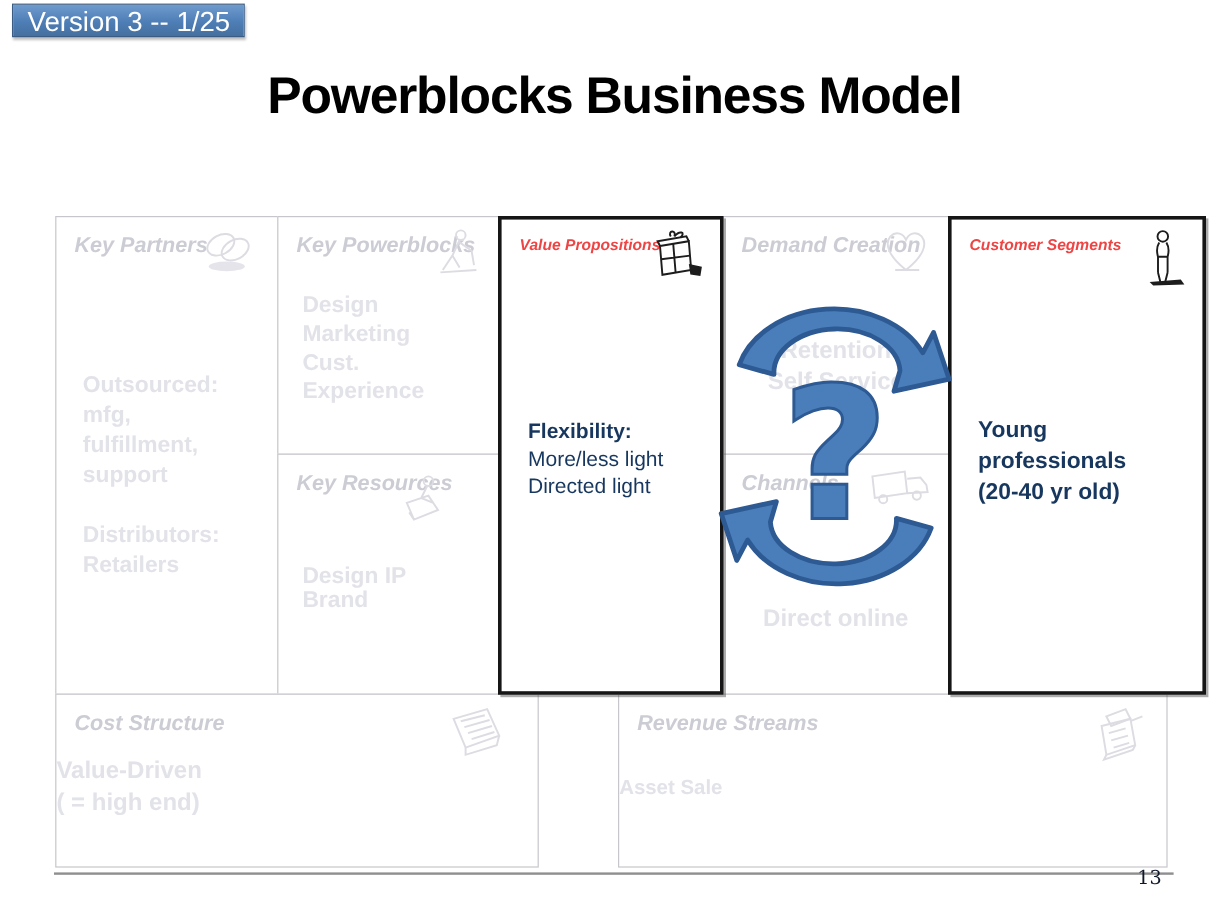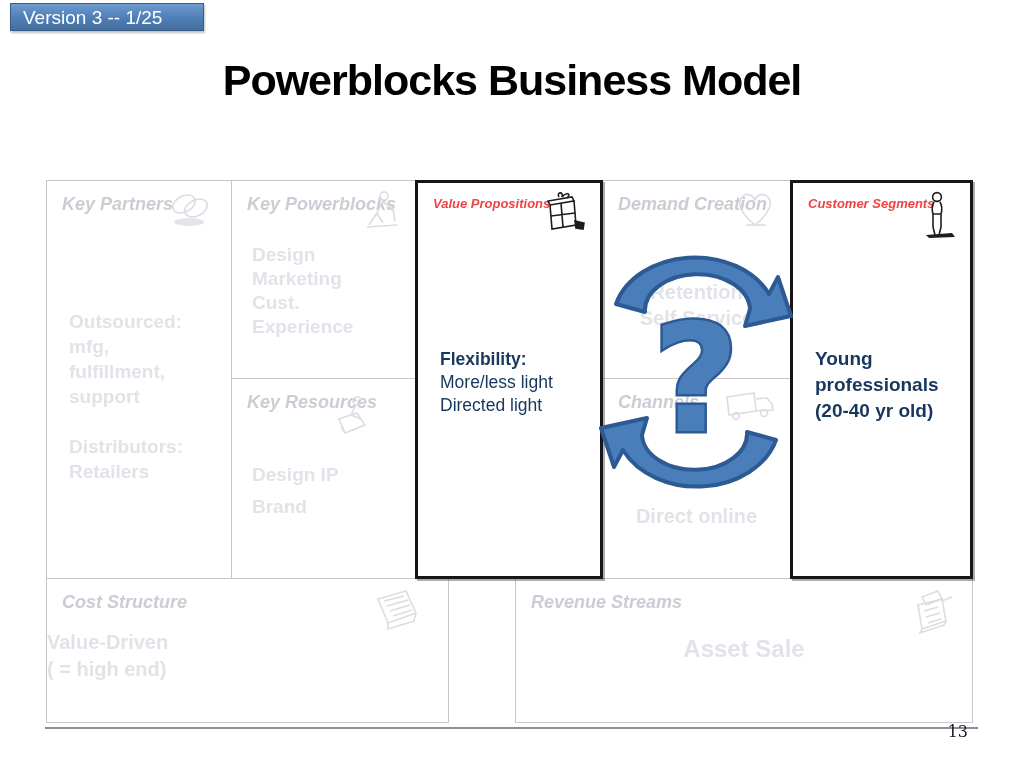--- a/index.html
+++ b/index.html
@@ -5,39 +5,39 @@
   html,body{margin:0;padding:0;background:#fff;}
   .slide{
     position:relative;width:1024px;height:768px;background:#ffffff;
     font-family:"Liberation Sans",sans-serif;overflow:hidden;
   }
   
   .badge{
     position:absolute;left:10px;top:3px;width:194px;height:28px;
     background:linear-gradient(180deg,#6f9bce 0%,#4e7eb6 55%,#45709f 100%);
     border:1px solid #3a5c84;box-shadow:1px 2px 2px rgba(0,0,0,.25);
-    color:#ffffff;font-size:19px;line-height:28px;padding-left:12px;
+    color:#ffffff;font-size:23px;line-height:28px;padding-left:12px;
     box-sizing:border-box;
   }
   
   .title{
     position:absolute;left:0;top:56px;width:100%;margin:0;
     text-align:center;font-size:43px;font-weight:bold;color:#000;
     letter-spacing:-1px;
   }
   
   .box{position:absolute;background:#fff;border:1px solid #c6c6cc;box-sizing:border-box;z-index:1;}
   .box.hi{border:3px solid #161616;box-shadow:2px 2px 0 rgba(70,70,70,.45);z-index:2;}
   #kp{left:46px;top:180px;width:186px;height:399px;}
   #ka{left:231px;top:180px;width:185px;height:199px;}
   #kr{left:231px;top:378px;width:185px;height:201px;}
   #vp{left:415px;top:180px;width:188px;height:399px;}
   #dc{left:602px;top:180px;width:189px;height:199px;}
   #ch{left:602px;top:378px;width:189px;height:201px;}
-  #cs{left:790px;top:180px;width:183px;height:399px;}
+  #cs{left:790px;top:180px;width:215px;height:399px;}
   #cost{left:46px;top:578px;width:403px;height:145px;}
   #rev{left:515px;top:578px;width:458px;height:145px;}
 
   .hlabel{
     position:absolute;left:15px;top:13px;
     font-size:18px;font-weight:bold;font-style:italic;color:#ccccd4;
   }
   .box.hi .hlabel{color:#ef4444;font-size:13px;}
   .icon{position:absolute;}
   .icon svg{display:block;}
@@ -45,28 +45,28 @@
   .dark-stroke{stroke:#1d1d1d;fill:none;stroke-width:1.6;}
 
   .content{
     position:absolute;white-space:pre-line;font-weight:bold;
   }
   .faded-text{color:#e2e2e9;}
   .navy-text{color:#17375e;}
 
   #kp .content{left:22px;top:128px;font-size:19px;line-height:25px;}
   #ka .content{left:20px;top:62px;font-size:19px;line-height:24px;}
-  #kr .content{left:20px;top:80px;font-size:19px;line-height:32px;}
+  #kr .content{left:20px;top:92px;font-size:19px;line-height:20px;}
   #vp .content{left:22px;top:165px;font-size:17.5px;line-height:23px;font-weight:normal;}
   #vp .content .ctitle{font-weight:bold;text-align:right;}
   #dc .content{left:0;top:98px;width:100%;text-align:center;font-size:20px;line-height:26px;}
   #ch .content{left:0;top:126px;width:100%;text-align:center;font-size:20px;}
   #cs .content{left:22px;top:163px;font-size:19px;line-height:26px;}
   #cost .content{left:0;top:50px;width:100%;font-size:20px;line-height:27px;}
-  #rev .content{left:0;top:56px;width:100%;text-align:center;font-size:24px;}
+  #rev .content{left:0;top:68px;width:100%;font-size:17px;}
 
   
   .center-graphic{position:absolute;left:598px;top:226px;z-index:3;}
 
   
   .footer-line{position:absolute;left:45px;top:727px;width:933px;height:2px;background:#8f8f8f;}
   .page-num{
     position:absolute;right:56px;top:722px;color:#0f172a;
     font-family:"DejaVu Serif",serif;font-size:16px;
   }

